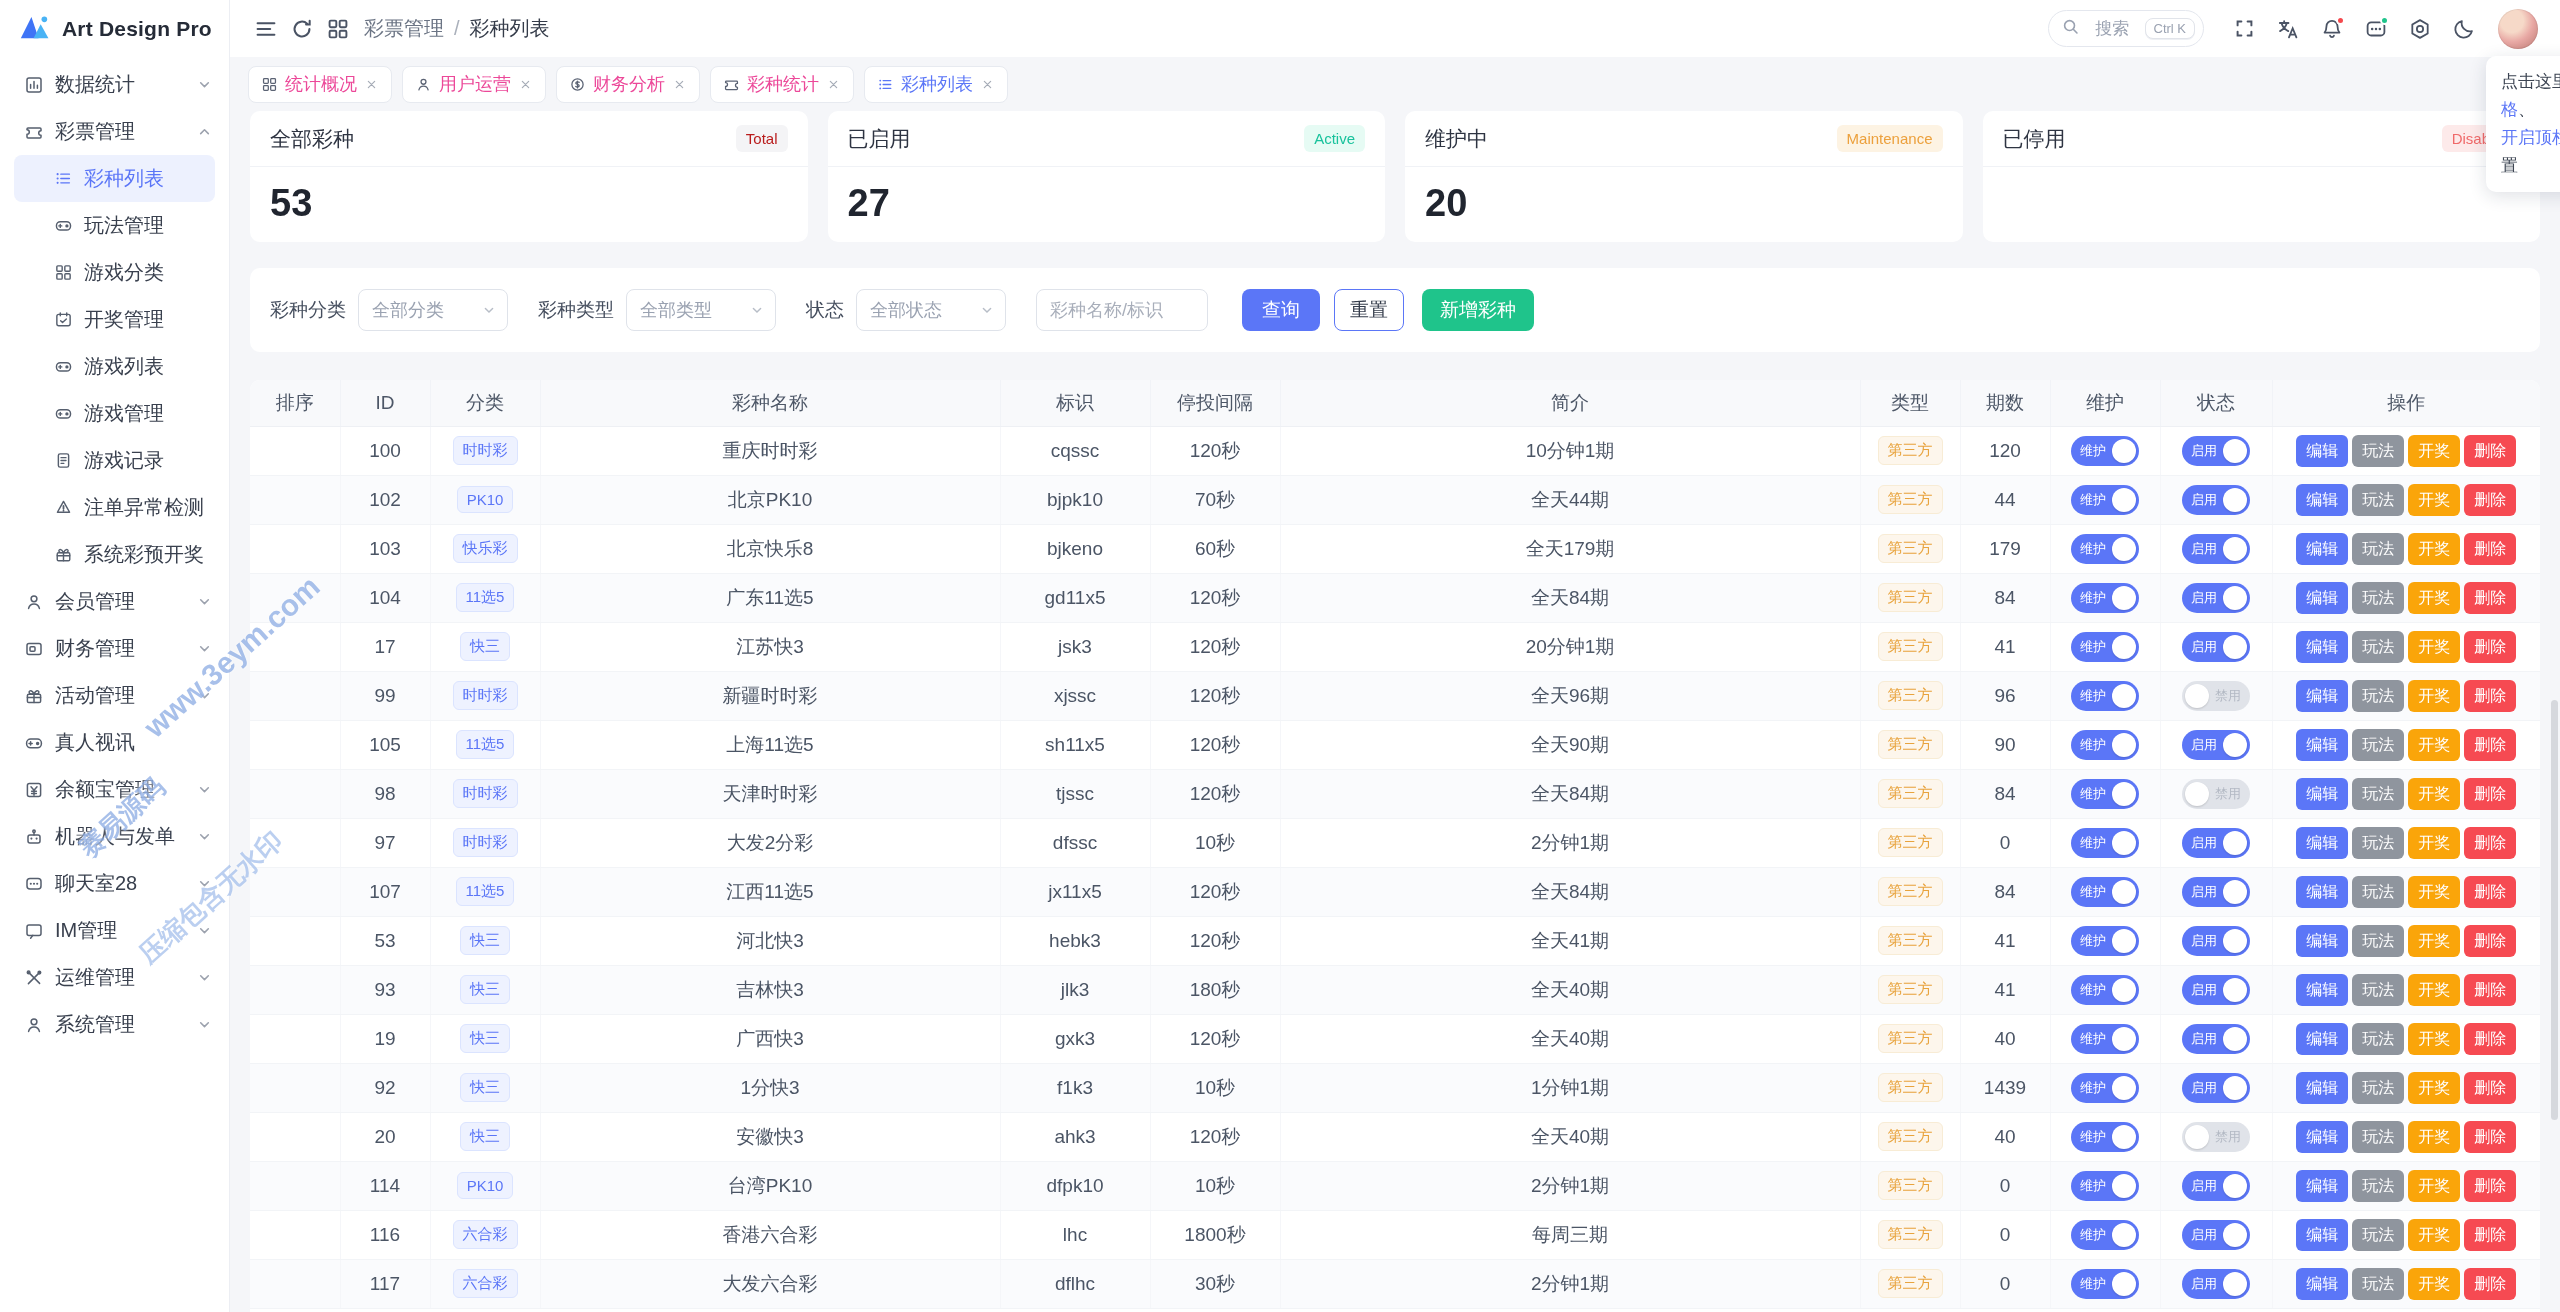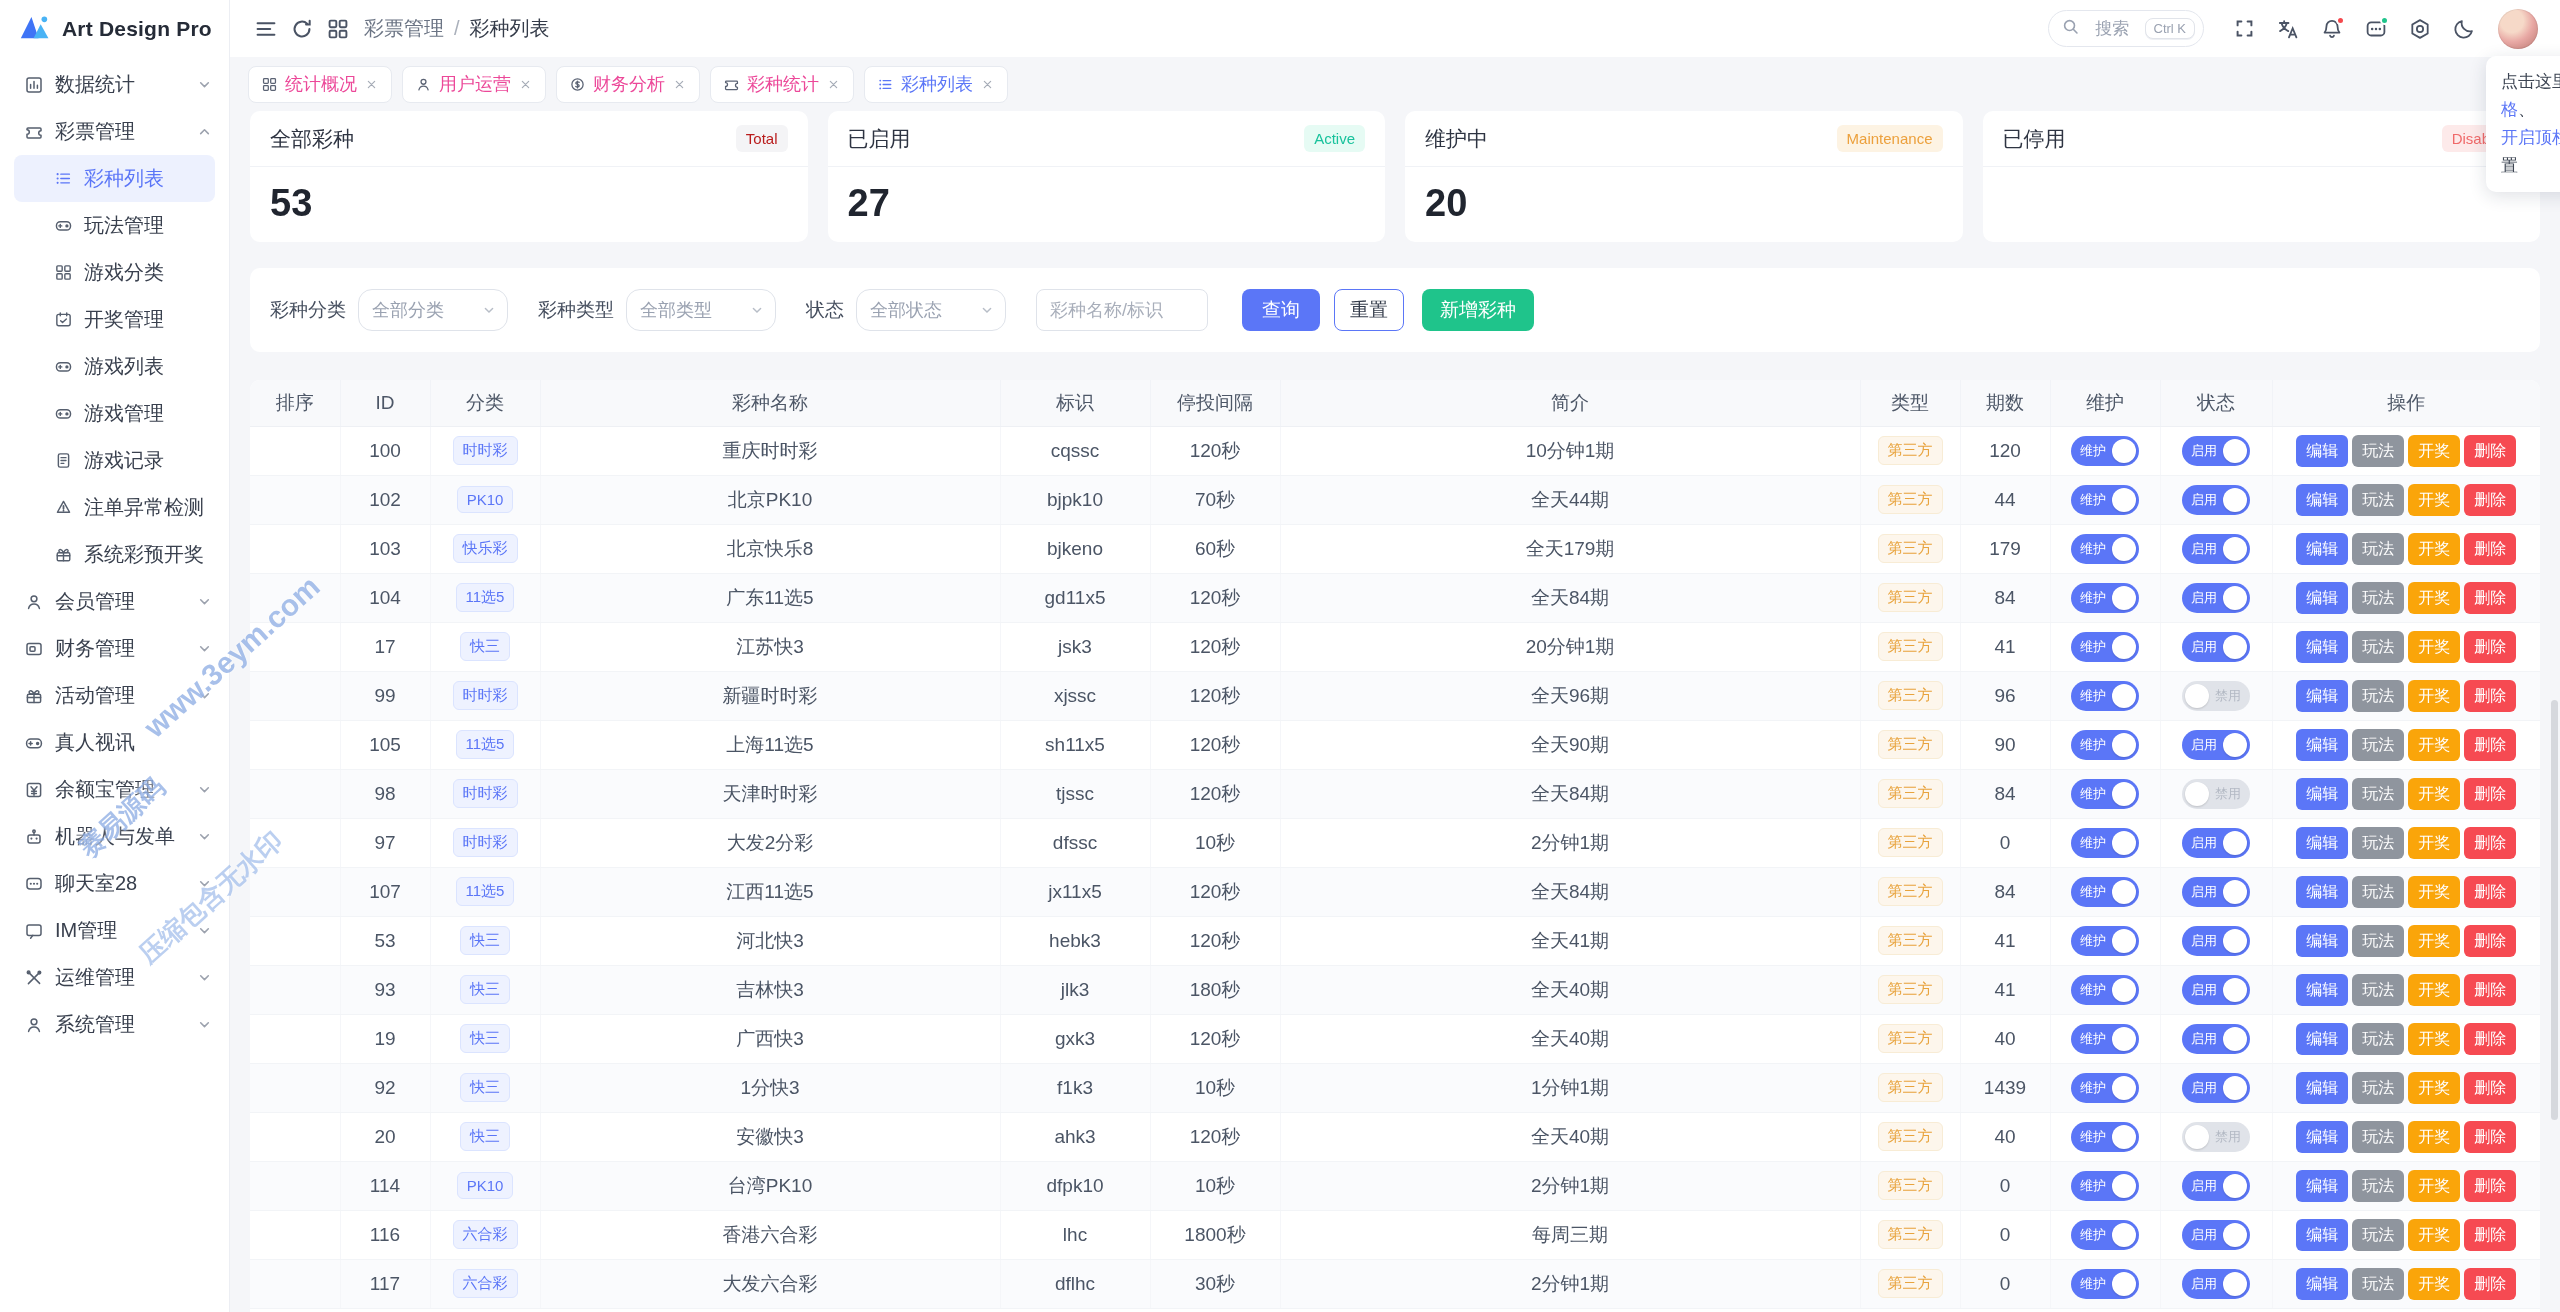--- a/index.html
+++ b/index.html
@@ -59,21 +59,21 @@
   .badge { font-size:15px; padding:5px 10px; border-radius:6px; }
   .badge.total { background:#f4f4f6; color:#b91c1c; }
   .badge.active { background:#e6fbf4; color:#18c29c; }
   .badge.maintenance { background:#fdf3e3; color:#eca03c; }
   .badge.disabled { background:#fdeaea; color:#f06a6a; }
   .card-value { font-size:38px; font-weight:700; color:#20252f; padding:15px 20px 0; }
 
   
   .filter-card { background:#fff; border-radius:10px; height:84px; display:flex; align-items:center; padding:0 20px; margin-bottom:28px; }
   .f-label { font-size:19px; color:#454e5e; margin-right:12px; white-space:nowrap; }
-  .select { width:150px; height:42px; border:1px solid #dfe3ea; border-radius:14px; display:flex; align-items:center; justify-content:space-between; padding:0 10px 0 13px; margin-right:30px; cursor:pointer; background:#fff; }
+  .select { width:150px; height:42px; border:1px solid #dfe3ea; border-radius:8px; display:flex; align-items:center; justify-content:space-between; padding:0 10px 0 13px; margin-right:30px; cursor:pointer; background:#fff; }
   .select .sv { font-size:18px; color:#9aa2b1; }
   .select .sc { color:#b7bdc7; display:flex; }
   .f-input { width:172px; height:42px; border:1px solid #dfe3ea; border-radius:8px; padding:0 13px; font-size:18px; color:#333; outline:none; margin-right:34px; font-family:inherit; }
   .f-input::placeholder { color:#a8aeba; }
   .btn { height:42px; border:none; border-radius:8px; font-size:19px; cursor:pointer; font-family:inherit; }
   .btn-search { width:78px; background:#5b76f7; color:#fff; margin-right:14px; }
   .btn-reset { width:70px; background:#fff; color:#333b4a; border:1px solid #5b76f7; margin-right:18px; }
   .btn-add { width:112px; background:#1fc48b; color:#fff; }
 
   

